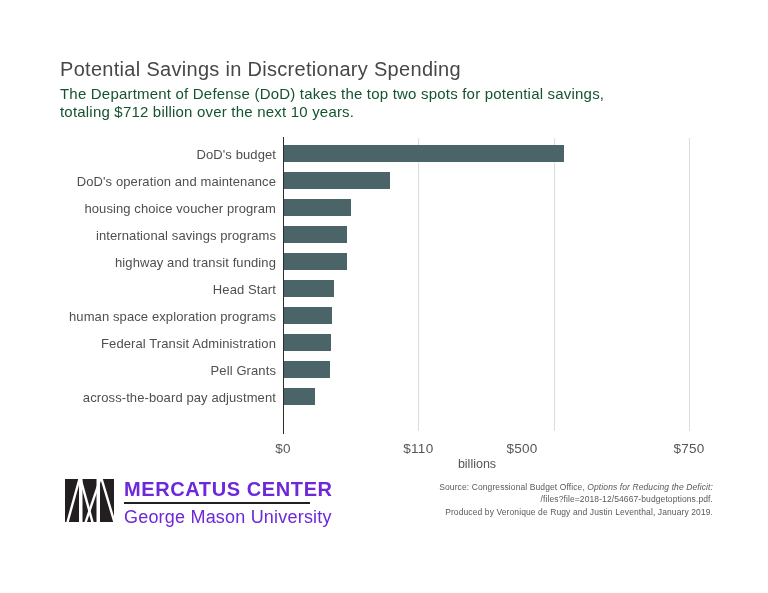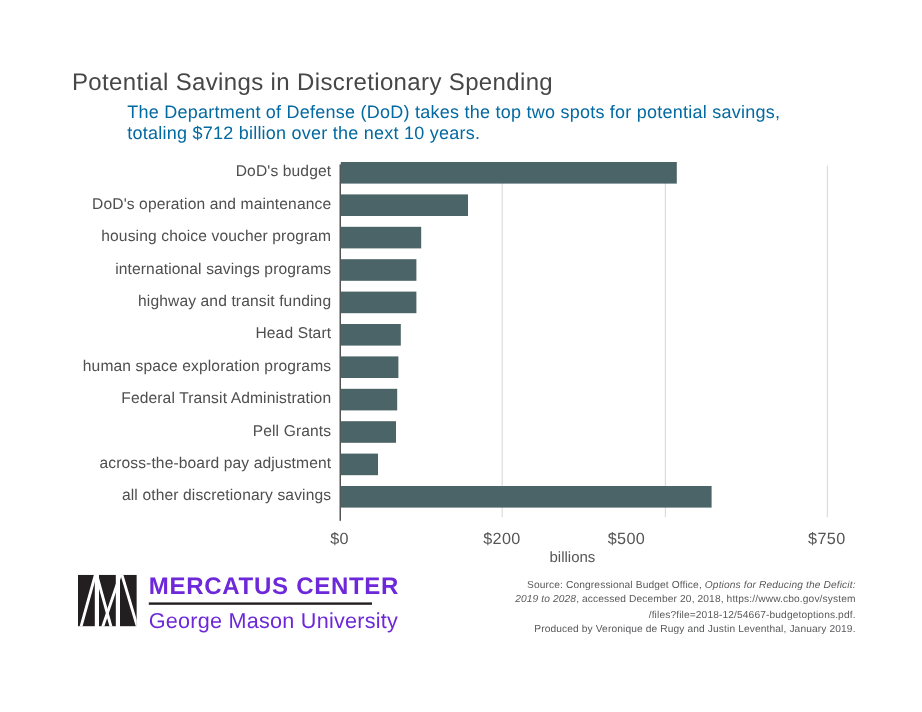--- a/index.html
+++ b/index.html
@@ -10,27 +10,27 @@
     font-family:"Liberation Sans", sans-serif;
     border-radius:30px;
   }
   .title {
     position:absolute; left:60px; top:58px;
     font-size:20px; color:#474747; letter-spacing:0.3px; font-weight:normal;
     margin:0;
   }
   .subtitle {
     position:absolute; left:60px; top:85px;
-    font-size:15px; line-height:18px; color:#0369a1; letter-spacing:0.2px;margin-left:46px;
+    font-size:15px; line-height:18px; color:#14532d; letter-spacing:0.2px;
   }
   .chart { position:absolute; left:0; top:137px; width:768px; height:345px; }
   .axisline { position:absolute; top:0; width:1.4px; height:297px; background:#2b2b2b; }
   .gridline { position:absolute; top:1px; width:1px; height:293px; background:#dcdcdc; }
   .rows { position:absolute; top:-2px; left:0; width:768px; }
-  .row { height:27px; display:flex; align-items:flex-start; }
+  .row { height:27px; display:flex; align-items:flex-end; }
   .cat-label {
     width:276px; text-align:right; font-size:13px; color:#4f4f4f;
     letter-spacing:0.1px; white-space:nowrap; flex:none;
   }
   .track { margin-left:8px; width:406px; height:17.5px; position:relative; flex:none; }
   .bar { height:100%; }
   .tick {
     position:absolute; top:304px; transform:translateX(-50%);
     font-size:13.5px; color:#565656; letter-spacing:0.3px; white-space:nowrap;
   }
@@ -122,30 +122,24 @@
           <div class="track">
             <div class="bar" style="width: 11.3333%; background: rgb(75, 100, 103);"></div>
           </div>
         </div>
         <div class="row">
           <span class="cat-label">across-the-board pay adjustment</span>
           <div class="track">
             <div class="bar" style="width: 7.6%; background: rgb(75, 100, 103);"></div>
           </div>
         </div>
-        <div class="row">
-          <span class="cat-label">all other discretionary savings</span>
-          <div class="track">
-            <div class="bar" style="width: 76%; background: rgb(75, 100, 103);"></div>
-          </div>
-        </div>
       </div>
     <div id="xaxis">
         <span class="tick" style="left: 283px;">$0</span>
-        <span class="tick" style="left: 418.333px;">$200</span>
+        <span class="tick" style="left: 418.333px;">$110</span>
         <span class="tick" style="left: 522px;">$500</span>
         <span class="tick" style="left: 689px;">$750</span>
       </div>
     <div class="x-title">billions</div>
   </div>
 
   <svg class="logo-mark" width="49" height="43" viewBox="0 0 49 43" xmlns="http://www.w3.org/2000/svg">
     <rect x="0" y="0" width="14" height="43" fill="#231f20"></rect>
     <rect x="17.5" y="0" width="14" height="43" fill="#231f20"></rect>
     <rect x="35" y="0" width="14" height="43" fill="#231f20"></rect>
@@ -154,18 +148,17 @@
   </svg>
 
   <div class="logo-text">
     <div class="logo-org">MERCATUS CENTER</div>
     <div class="logo-rule"></div>
     <div class="logo-univ">George Mason University</div>
   </div>
 
   <div class="source">
     <div><span>Source: Congressional Budget Office, </span><i>Options for Reducing the Deficit:</i></div>
-    <div><i>2019 to 2028</i><span>, accessed December 20, 2018, https://www.cbo.gov/system</span></div>
     <div>/files?file=2018-12/54667-budgetoptions.pdf.</div>
     <div>Produced by Veronique de Rugy and Justin Leventhal, January 2019.</div>
   </div>
 
 </div>
 
 </body></html>

